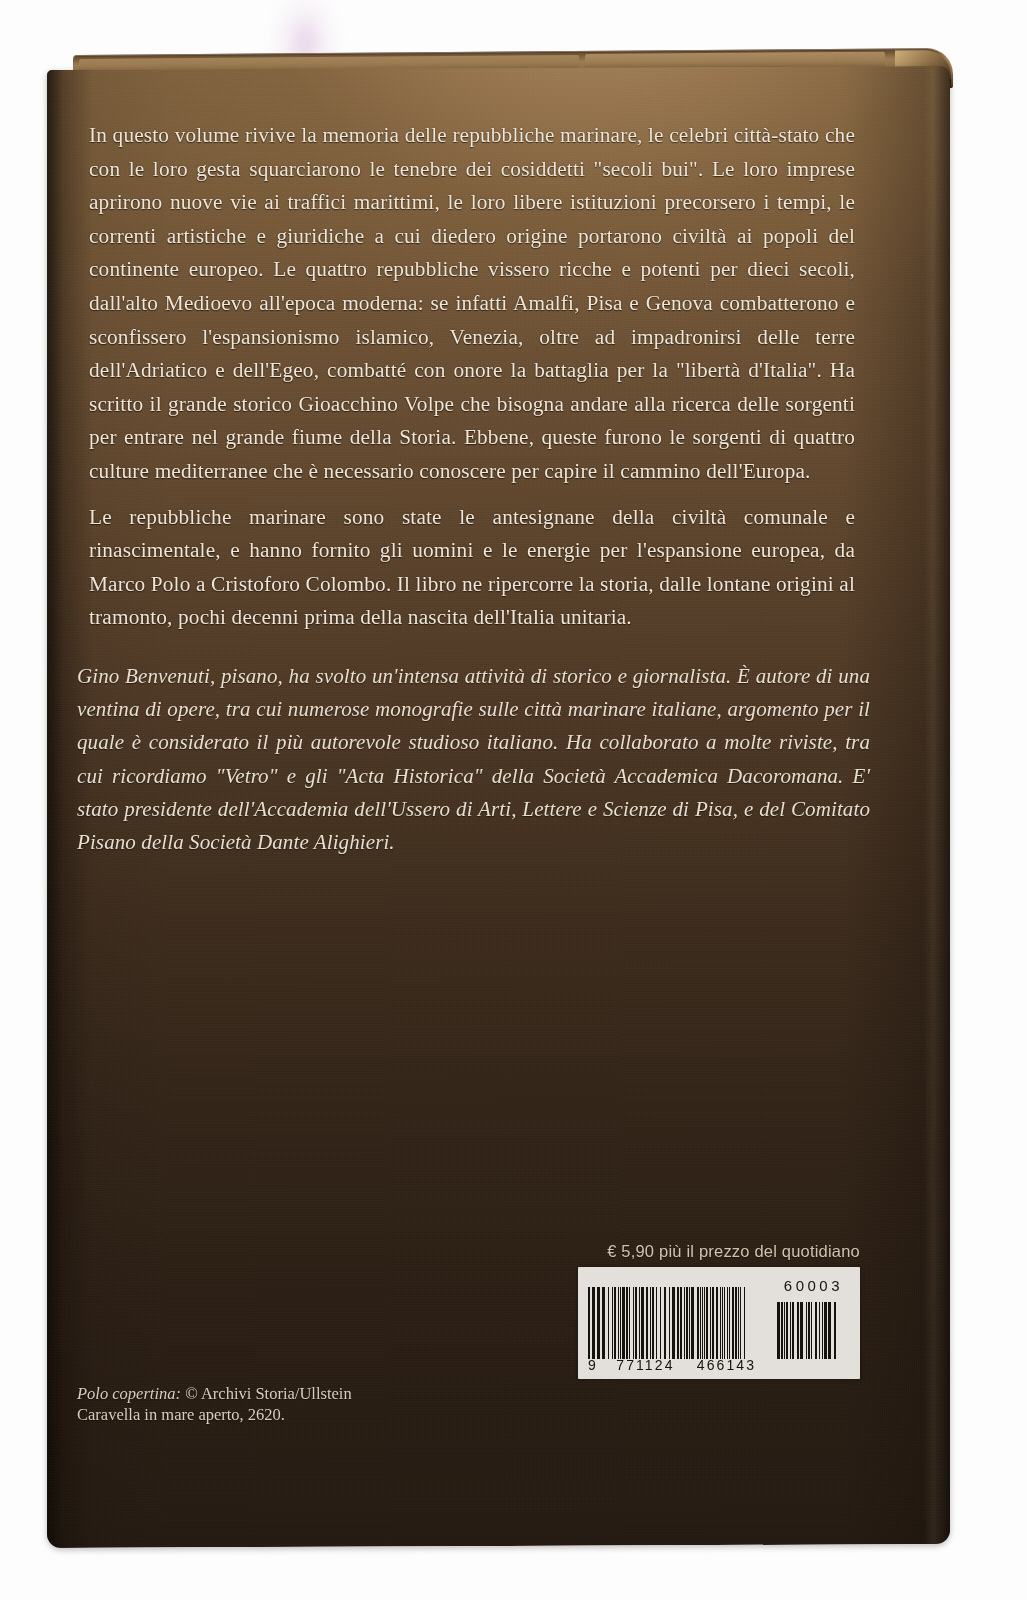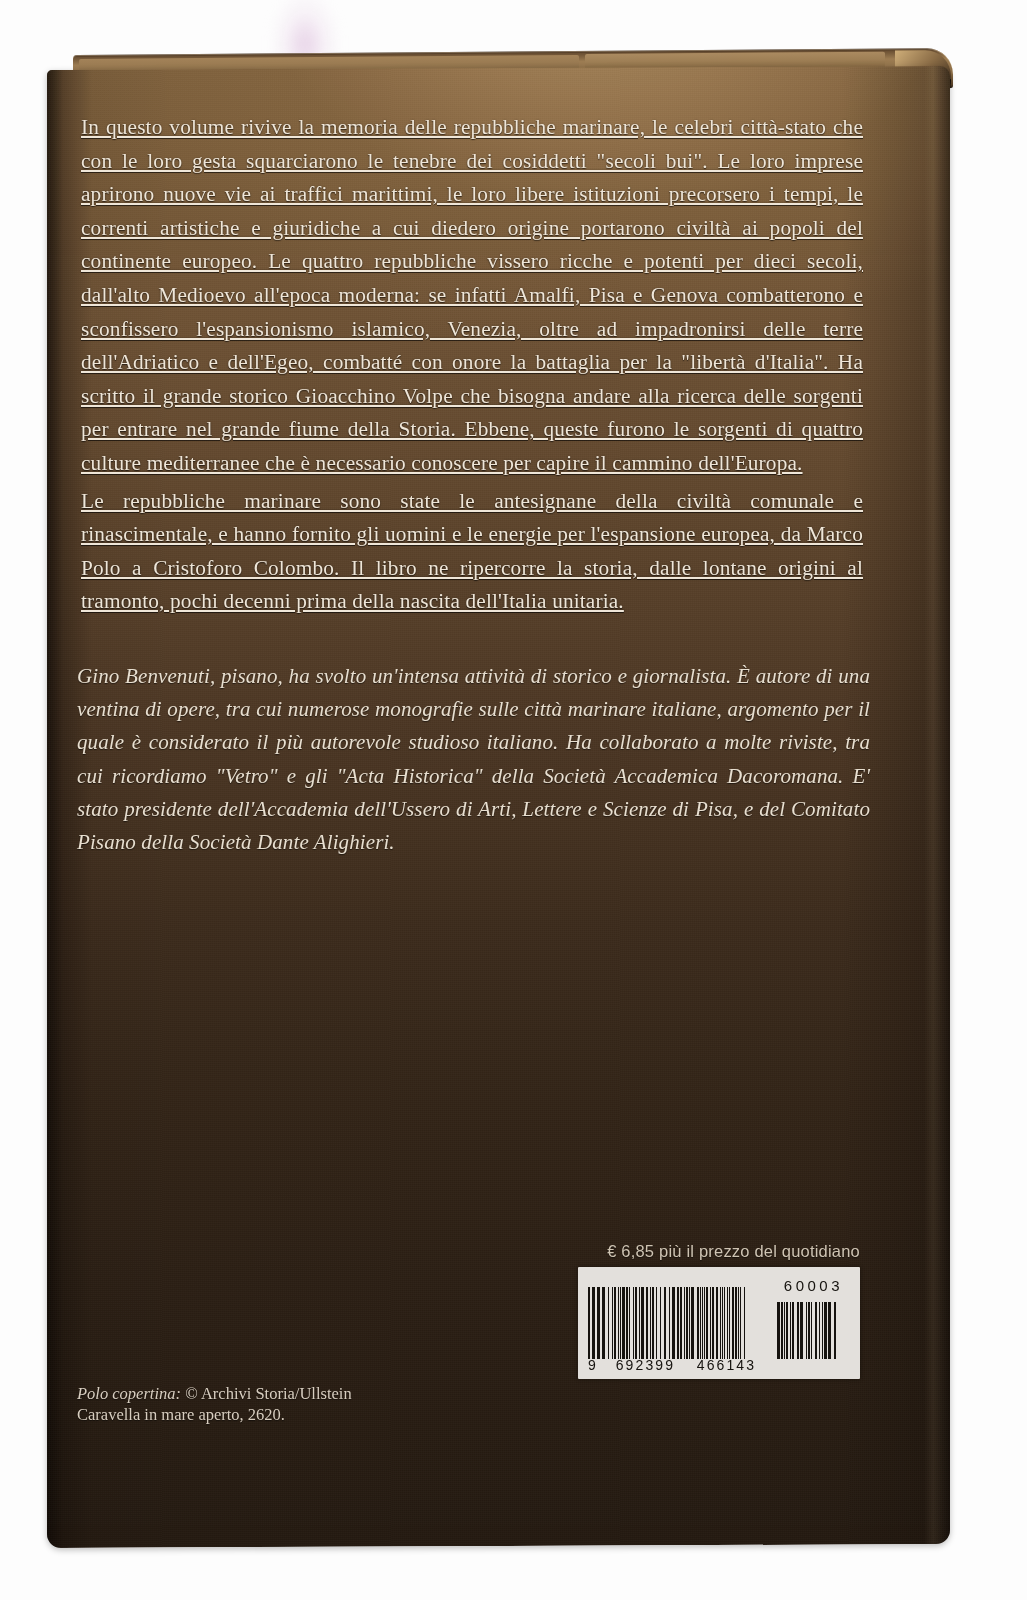--- a/index.html
+++ b/index.html
@@ -163,22 +163,21 @@
     top: 107px;
     width: 790px;
     color: #efe6d8;
     font-family: "Liberation Serif", serif;
     font-size: 21.3px;
     line-height: 33.6px;
     letter-spacing: 0.15px;
     text-shadow: 0 1px 1px rgba(0,0,0,0.55), 0 0 2px rgba(0,0,0,0.3);
   }
   .blurb p {
-    margin: 4px;
-    text-decoration: underline;
+    margin: 12px;
   }
   .blurb p.para1 {
     text-align: justify;
   }
   .blurb p.para2 {
     text-align: justify;
     margin-top: 0;
   }
 
   .bio {
@@ -311,21 +310,21 @@
 
   <div class="blurb">
     <p class="para1">In questo volume rivive la memoria delle repubbliche marinare, le celebri città-stato che con le loro gesta squarciarono le tenebre dei cosiddetti "secoli bui". Le loro imprese aprirono nuove vie ai traffici marittimi, le loro libere istituzioni precorsero i tempi, le correnti artistiche e giuridiche a cui diedero origine portarono civiltà ai popoli del continente europeo. Le quattro repubbliche vissero ricche e potenti per dieci secoli, dall'alto Medioevo all'epoca moderna: se infatti Amalfi, Pisa e Genova combatterono e sconfissero l'espansionismo islamico, Venezia, oltre ad impadronirsi delle terre dell'Adriatico e dell'Egeo, combatté con onore la battaglia per la "libertà d'Italia". Ha scritto il grande storico Gioacchino Volpe che bisogna andare alla ricerca delle sorgenti per entrare nel grande fiume della Storia. Ebbene, queste furono le sorgenti di quattro culture mediterranee che è necessario conoscere per capire il cammino dell'Europa.</p>
     <p class="para2">Le repubbliche marinare sono state le antesignane della civiltà comunale e rinascimentale, e hanno fornito gli uomini e le energie per l'espansione europea, da Marco Polo a Cristoforo Colombo. Il libro ne ripercorre la storia, dalle lontane origini al tramonto, pochi decenni prima della nascita dell'Italia unitaria.</p>
   </div>
 
   <div class="bio">
     <p>Gino Benvenuti, pisano, ha svolto un'intensa attività di storico e giornalista. È autore di una ventina di opere, tra cui numerose monografie sulle città marinare italiane, argomento per il quale è considerato il più autorevole studioso italiano. Ha collaborato a molte riviste, tra cui ricordiamo "Vetro" e gli "Acta Historica" della Società Accademica Dacoromana. E' stato presidente dell'Accademia dell'Ussero di Arti, Lettere e Scienze di Pisa, e del Comitato Pisano della Società Dante Alighieri.</p>
   </div>
 
-  <div class="price">€ 6,85 più il prezzo del quotidiano</div>
+  <div class="price">€ 5,90 più il prezzo del quotidiano</div>
 
   <div class="barcode-box">
     <div class="bc-main">
       <div class="bars" id="bars-main">
           <div class="bar" style="width:2px"></div>
           <div class="sp" style="width:2px"></div>
           <div class="bar" style="width:3px"></div>
           <div class="sp" style="width:2px"></div>
           <div class="bar" style="width:3px"></div>
           <div class="sp" style="width:2px"></div>
@@ -414,21 +413,21 @@
           <div class="bar" style="width:2px"></div>
           <div class="sp" style="width:1px"></div>
           <div class="bar" style="width:1px"></div>
           <div class="sp" style="width:1px"></div>
           <div class="bar" style="width:1px"></div>
           <div class="sp" style="width:3px"></div>
           <div class="bar" style="width:1px"></div>
         </div>
       <div class="bc-digits">
         <span class="lead">9</span>
-        <span class="grp">692399</span>
+        <span class="grp">771124</span>
         <span class="grp2">466143</span>
       </div>
     </div>
     <div class="bc-addon">
       <div class="bc-addon-digits">60003</div>
       <div class="bars" id="bars-addon">
           <div class="bar" style="width:3px"></div>
           <div class="sp" style="width:1px"></div>
           <div class="bar" style="width:2px"></div>
           <div class="sp" style="width:1px"></div>

